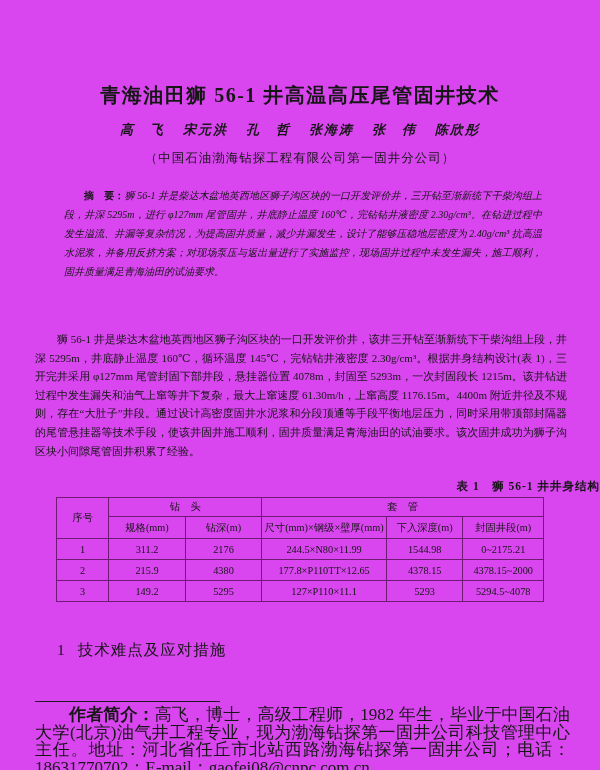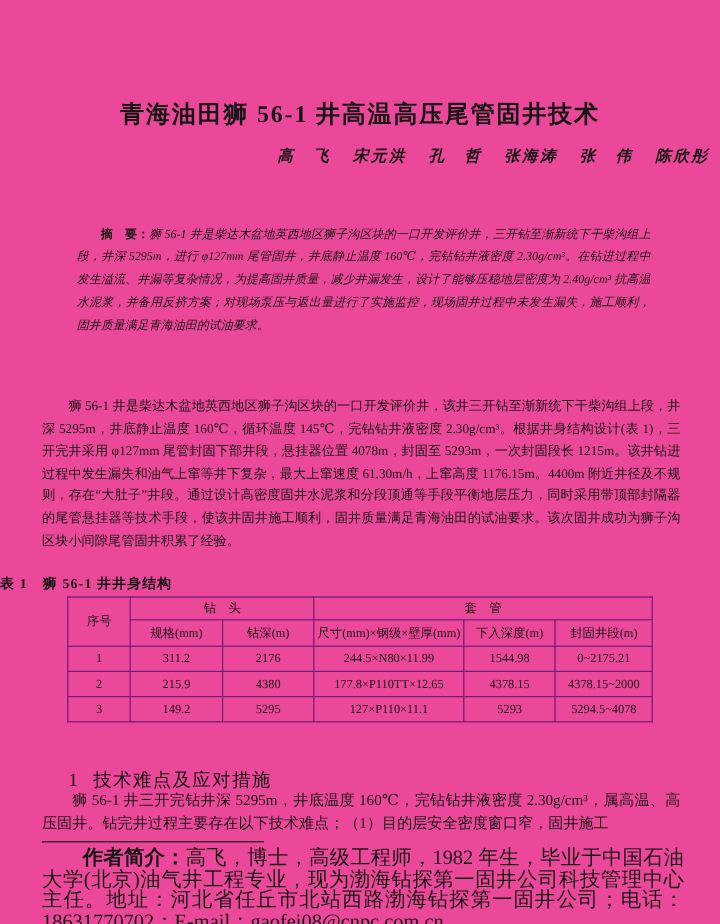--- a/index.html
+++ b/index.html
@@ -1,33 +1,33 @@
 <!DOCTYPE html>
 <html><head>
 <meta charset="utf-8">
 <style>
   html,body{margin:0;padding:0;background:#e8e8e8;}
   .page{
     position:relative;
     width:600px;height:770px;
     margin:0 auto;
-    background:#ec4899;
+    background:#d946ef;
     color:#161616;
     font-family:"Liberation Serif","DejaVu Serif",serif;
     overflow:hidden;
     box-sizing:border-box;
   }
   .title{
     position:absolute;top:82px;left:0;right:0;
     text-align:center;
     font-size:20px;font-weight:bold;letter-spacing:1.5px;
   }
   .authors{
     position:absolute;top:121px;left:0;right:0;
-    text-align:right;
+    text-align:center;
     font-size:13px;font-weight:bold;font-style:italic;
     letter-spacing:2px;
   }
   .authors span{margin:0 9px;}
   .affiliation{
     position:absolute;top:150px;left:0;right:0;
     text-align:center;
     font-size:12.5px;letter-spacing:1px;
   }
   .abstract{
@@ -38,21 +38,21 @@
   .abstract .para{text-indent:2em;margin:0;}
   .abstract .kw{text-indent:2em;margin:0;}
   .blabel{font-weight:bold;font-style:normal;}
   .intro{
     position:absolute;top:330px;left:35px;right:33px;
     font-size:11px;line-height:18.6px;
     text-align:justify;text-indent:2em;
   }
   .tbl-caption{
     position:absolute;top:479px;left:0;right:0;
-    text-align:left;font-size:11.5px;font-weight:bold;letter-spacing:1px;
+    text-align:right;font-size:11.5px;font-weight:bold;letter-spacing:1px;
   }
   table.wtbl{
     position:absolute;top:497px;left:56px;
     width:488px;
     border-collapse:collapse;
     font-size:10.3px;
     table-layout:fixed;
   }
   table.wtbl th,table.wtbl td{
     border:1px solid #701a75;
@@ -99,20 +99,21 @@
 <body>
 
 <div class="page">
 
   <div class="title">青海油田狮 56-1 井高温高压尾管固井技术</div>
 
   <div class="authors">
     <span>高　飞</span><span>宋元洪</span><span>孔　哲</span><span>张海涛</span><span>张　伟</span><span>陈欣彤</span>
   </div>
 
+  <div class="affiliation">（中国石油渤海钻探工程有限公司第一固井分公司）</div>
 
   <div class="abstract">
     <p class="para"><span class="blabel">摘　要：</span><span>狮 56-1 井是柴达木盆地英西地区狮子沟区块的一口开发评价井，三开钻至渐新统下干柴沟组上段，井深 5295m，进行 φ127mm 尾管固井，井底静止温度 160℃，完钻钻井液密度 2.30g/cm³。在钻进过程中发生溢流、井漏等复杂情况，为提高固井质量，减少井漏发生，设计了能够压稳地层密度为 2.40g/cm³ 抗高温水泥浆，并备用反挤方案；对现场泵压与返出量进行了实施监控，现场固井过程中未发生漏失，施工顺利，固井质量满足青海油田的试油要求。</span></p>
   </div>
 
   <div class="intro">狮 56-1 井是柴达木盆地英西地区狮子沟区块的一口开发评价井，该井三开钻至渐新统下干柴沟组上段，井深 5295m，井底静止温度 160℃，循环温度 145℃，完钻钻井液密度 2.30g/cm³。根据井身结构设计(表 1)，三开完井采用 φ127mm 尾管封固下部井段，悬挂器位置 4078m，封固至 5293m，一次封固段长 1215m。该井钻进过程中发生漏失和油气上窜等井下复杂，最大上窜速度 61.30m/h，上窜高度 1176.15m。4400m 附近井径及不规则，存在“大肚子”井段。通过设计高密度固井水泥浆和分段顶通等手段平衡地层压力，同时采用带顶部封隔器的尾管悬挂器等技术手段，使该井固井施工顺利，固井质量满足青海油田的试油要求。该次固井成功为狮子沟区块小间隙尾管固井积累了经验。</div>
 
   <div class="tbl-caption">表 1　狮 56-1 井井身结构</div>
 
   <table class="wtbl">
@@ -161,20 +162,19 @@
       <td>5293</td>
       <td>5294.5~4078</td>
     </tr>
   </tbody>
     </table>
 
   <div class="sec-heading">
     <span class="sec-num">1</span><span>技术难点及应对措施</span>
   </div>
 
-  <div class="sec-para">狮 56-1 井三开完钻井深 5295m，井底温度 160℃，完钻钻井液密度 2.30g/cm³，属高温、高压固井。钻完井过程主要存在以下技术难点；（1）目的层安全密度窗口窄，固井施工</div>
 
   <div class="footnote-block">
     <div class="footnote-rule"></div>
     <p class="footnote"><span class="fn-label">作者简介：</span><span>高飞，博士，高级工程师，1982 年生，毕业于中国石油大学(北京)油气井工程专业，现为渤海钻探第一固井公司科技管理中心主任。地址：河北省任丘市北站西路渤海钻探第一固井公司；电话：18631770702；E-mail：gaofei08@cnpc.com.cn。</span></p>
   </div>
 
 </div>
 
 </body></html>

